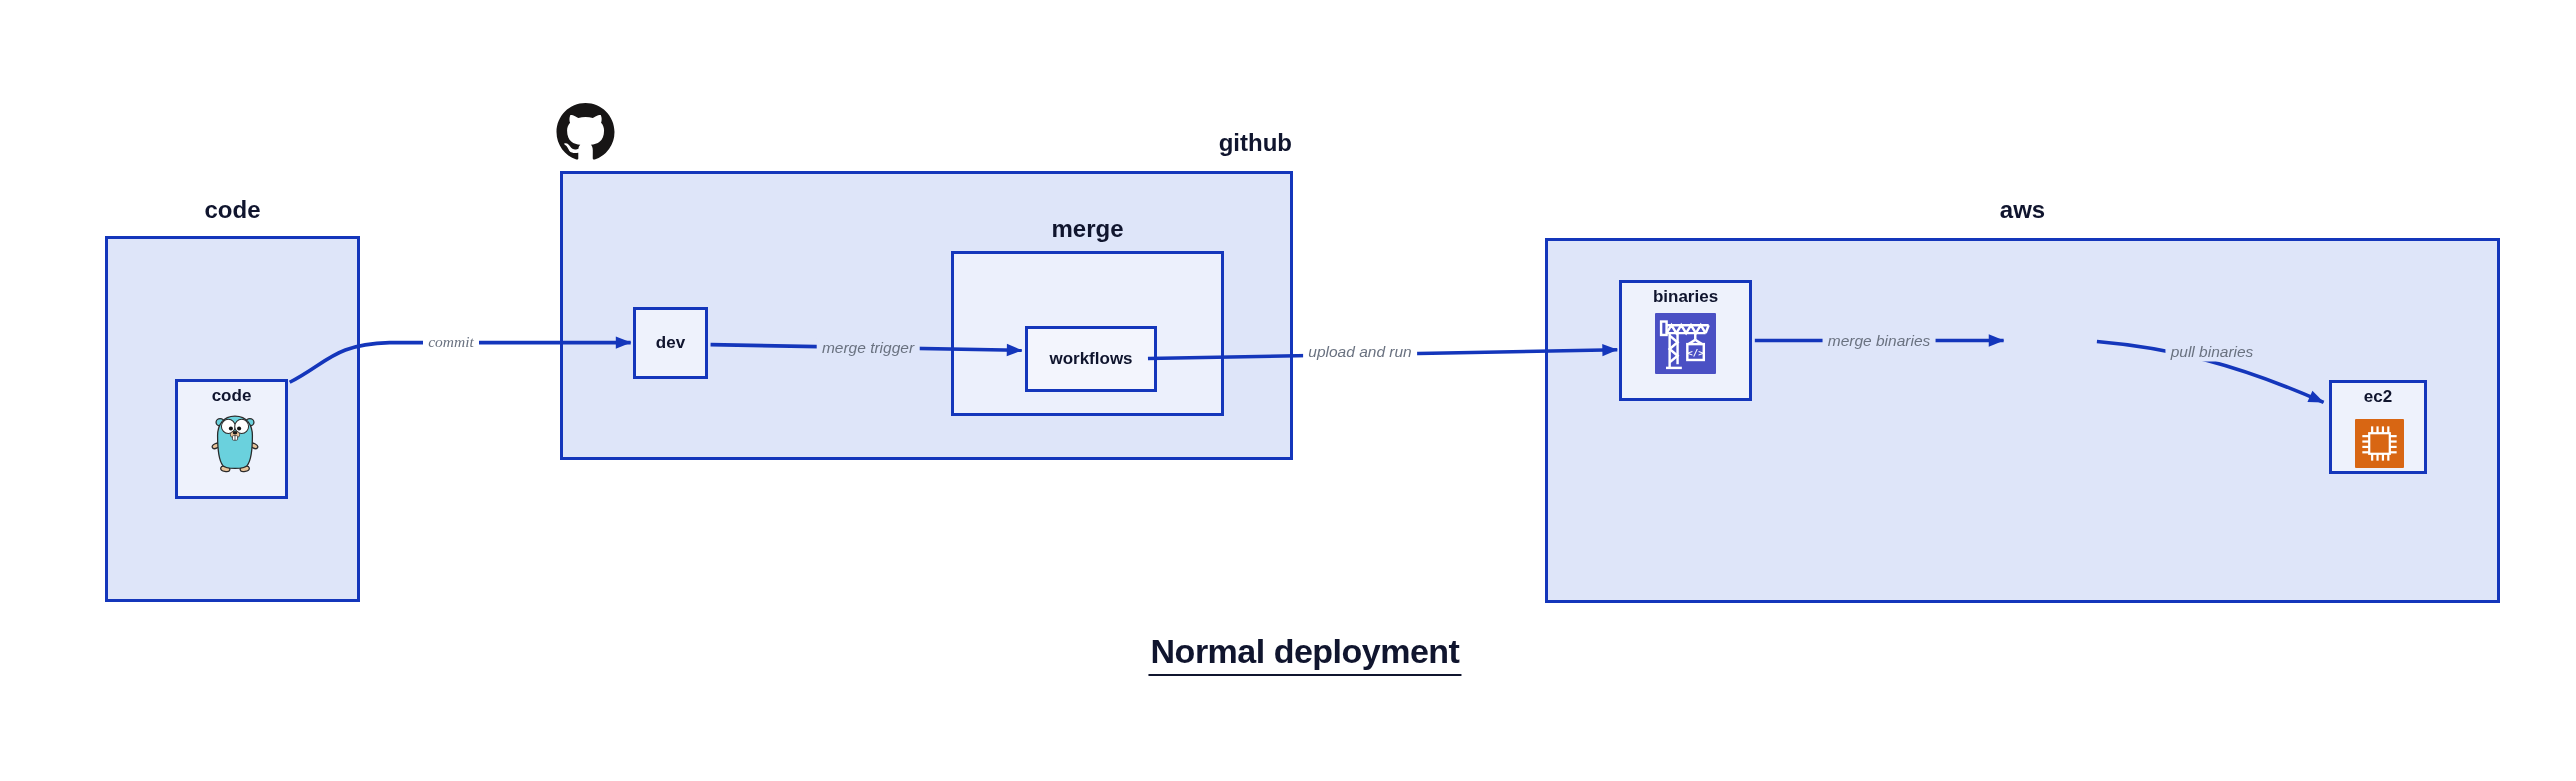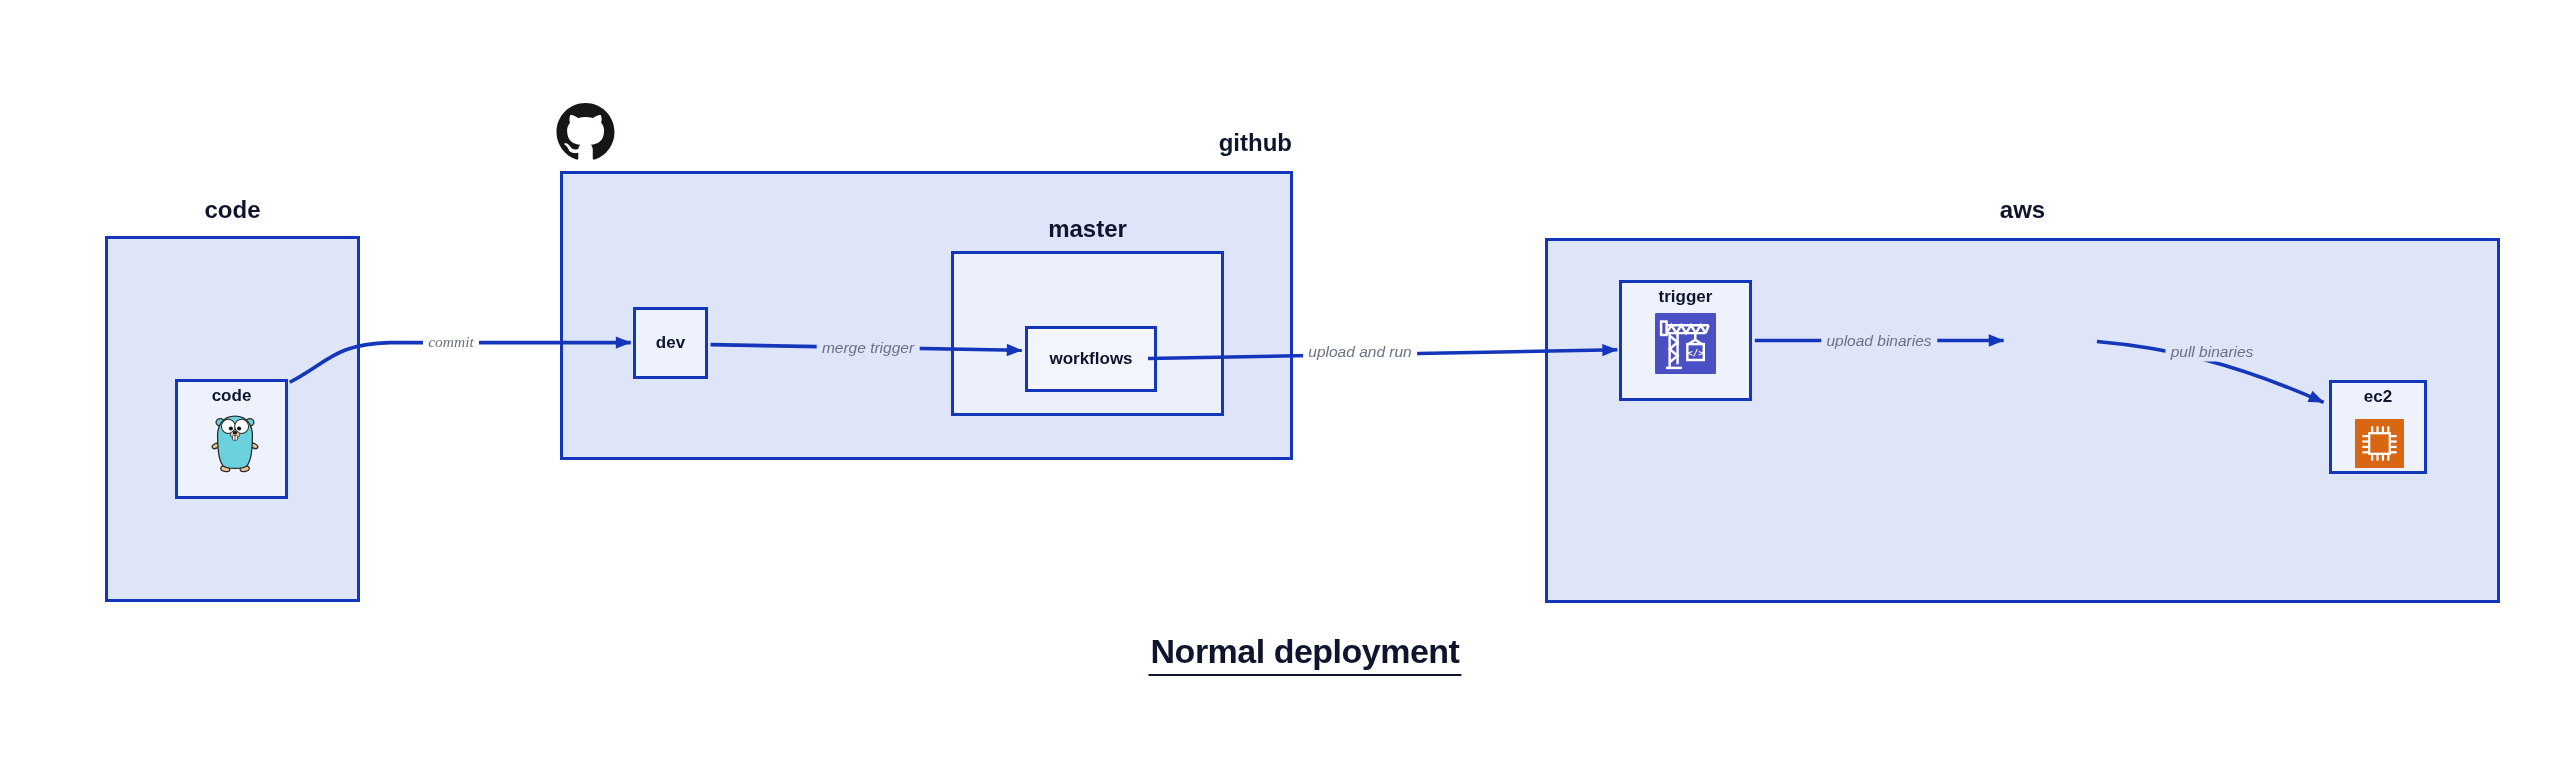--- a/index.html
+++ b/index.html
@@ -64,21 +64,21 @@
 
 <div id="canvas">
 
   <div class="group-box" style="left:105px;top:236px;width:255px;height:366px;"></div>
   <div class="group-box" style="left:560px;top:171px;width:733px;height:289px;"></div>
   <div class="group-box master" style="left:951px;top:251px;width:273px;height:165px;"></div>
   <div class="group-box" style="left:1545px;top:238px;width:955px;height:365px;"></div>
 
   <div class="group-label" style="left:105px;width:255px;top:197px;">code</div>
   <div class="group-label right" style="left:1086px;width:206px;top:130px;">github</div>
-  <div class="group-label" style="left:951px;width:273px;top:216px;">master</div>
+  <div class="group-label" style="left:951px;width:273px;top:216px;">merge</div>
   <div class="group-label" style="left:1545px;width:955px;top:197px;">aws</div>
 
   <svg id="octocat" width="59" height="58" viewBox="0 0 16 16">
     <path fill="var(--github-black)" d="M8 0C3.58 0 0 3.58 0 8c0 3.54 2.29 6.53 5.47 7.59.4.07.55-.17.55-.38 0-.19-.01-.82-.01-1.49-2.01.37-2.53-.49-2.69-.94-.09-.23-.48-.94-.82-1.13-.28-.15-.68-.52-.01-.53.63-.01 1.08.58 1.23.82.72 1.21 1.87.87 2.33.66.07-.52.28-.87.51-1.07-1.78-.2-3.64-.89-3.64-3.95 0-.87.31-1.59.82-2.15-.08-.2-.36-1.02.08-2.12 0 0 .67-.21 2.2.82.64-.18 1.32-.27 2-.27s1.36.09 2 .27c1.53-1.04 2.2-.82 2.2-.82.44 1.1.16 1.92.08 2.12.51.56.82 1.27.82 2.15 0 3.07-1.87 3.75-3.65 3.95.29.25.54.73.54 1.48 0 1.07-.01 1.93-.01 2.2 0 .21.15.46.55.38A8.013 8.013 0 0 0 16 8c0-4.42-3.58-8-8-8z"></path>
   </svg>
 
   <div class="node-box" style="left:175px;top:379px;width:113px;height:120px;">
     <div class="node-label top">code</div>
     <svg class="node-icon" style="left:31px;top:27px;" width="52" height="64" viewBox="0 0 100 125">
       <g stroke="#2a2a2a" stroke-width="2.5">
@@ -103,21 +103,21 @@
 
   <div class="node-box centered" style="left:633px;top:307px;width:75px;height:72px;">
     <div class="node-label">dev</div>
   </div>
 
   <div class="node-box centered" style="left:1025px;top:326px;width:132px;height:66px;background:var(--workflows-fill);">
     <div class="node-label">workflows</div>
   </div>
 
   <div class="node-box" style="left:1619px;top:280px;width:133px;height:121px;">
-    <div class="node-label top">trigger</div>
+    <div class="node-label top">binaries</div>
     <div class="icon-tile" style="left:33px;top:30px;width:61px;height:61px;background:var(--codebuild-purple);">
       <svg class="aws-glyph" viewBox="0 0 100 100">
         <g stroke="#ffffff" stroke-width="4" fill="none">
           <rect x="10" y="14" width="9" height="22"></rect>
           <line x1="19" y1="20" x2="88" y2="20"></line>
           <line x1="19" y1="33" x2="83" y2="33"></line>
           <polyline points="19,33 27,20 35,33 43,20 51,33 59,20 67,33 75,20 83,33"></polyline>
           <line x1="88" y1="20" x2="83" y2="33"></line>
           <line x1="24" y1="33" x2="24" y2="90"></line>
           <line x1="37" y1="33" x2="37" y2="84"></line>
@@ -170,19 +170,19 @@
     <path class="edge" d="M562 742 C636 704 648 668 756 665 L1224 665" marker-end="url(#arrow)"></path>
     <path class="edge" d="M1379 669 L1983 680" marker-end="url(#arrow)"></path>
     <path class="edge" d="M2228 696 L3139 679" marker-end="url(#arrow)"></path>
     <path class="edge" d="M3406 661 L3889 661" marker-end="url(#arrow)"></path>
     <path class="edge" d="M4070 663 C4210 675 4340 706 4510 781" marker-end="url(#arrow)"></path>
   </svg>
 
   <div class="edge-label on-white" style="left:451px;top:342px;font-family:Liberation Serif, serif;">commit</div>
   <div class="edge-label on-fill" style="left:868px;top:348px;">merge trigger</div>
   <div class="edge-label on-white" style="left:1360px;top:352px;">upload and run</div>
-  <div class="edge-label on-fill" style="left:1879px;top:341px;">upload binaries</div>
+  <div class="edge-label on-fill" style="left:1879px;top:341px;">merge binaries</div>
   <div class="edge-label on-fill" style="left:2212px;top:352px;">pull binaries</div>
 
   <div id="diagram-title">Normal deployment</div>
 
 </div>
 
 
 </body></html>

